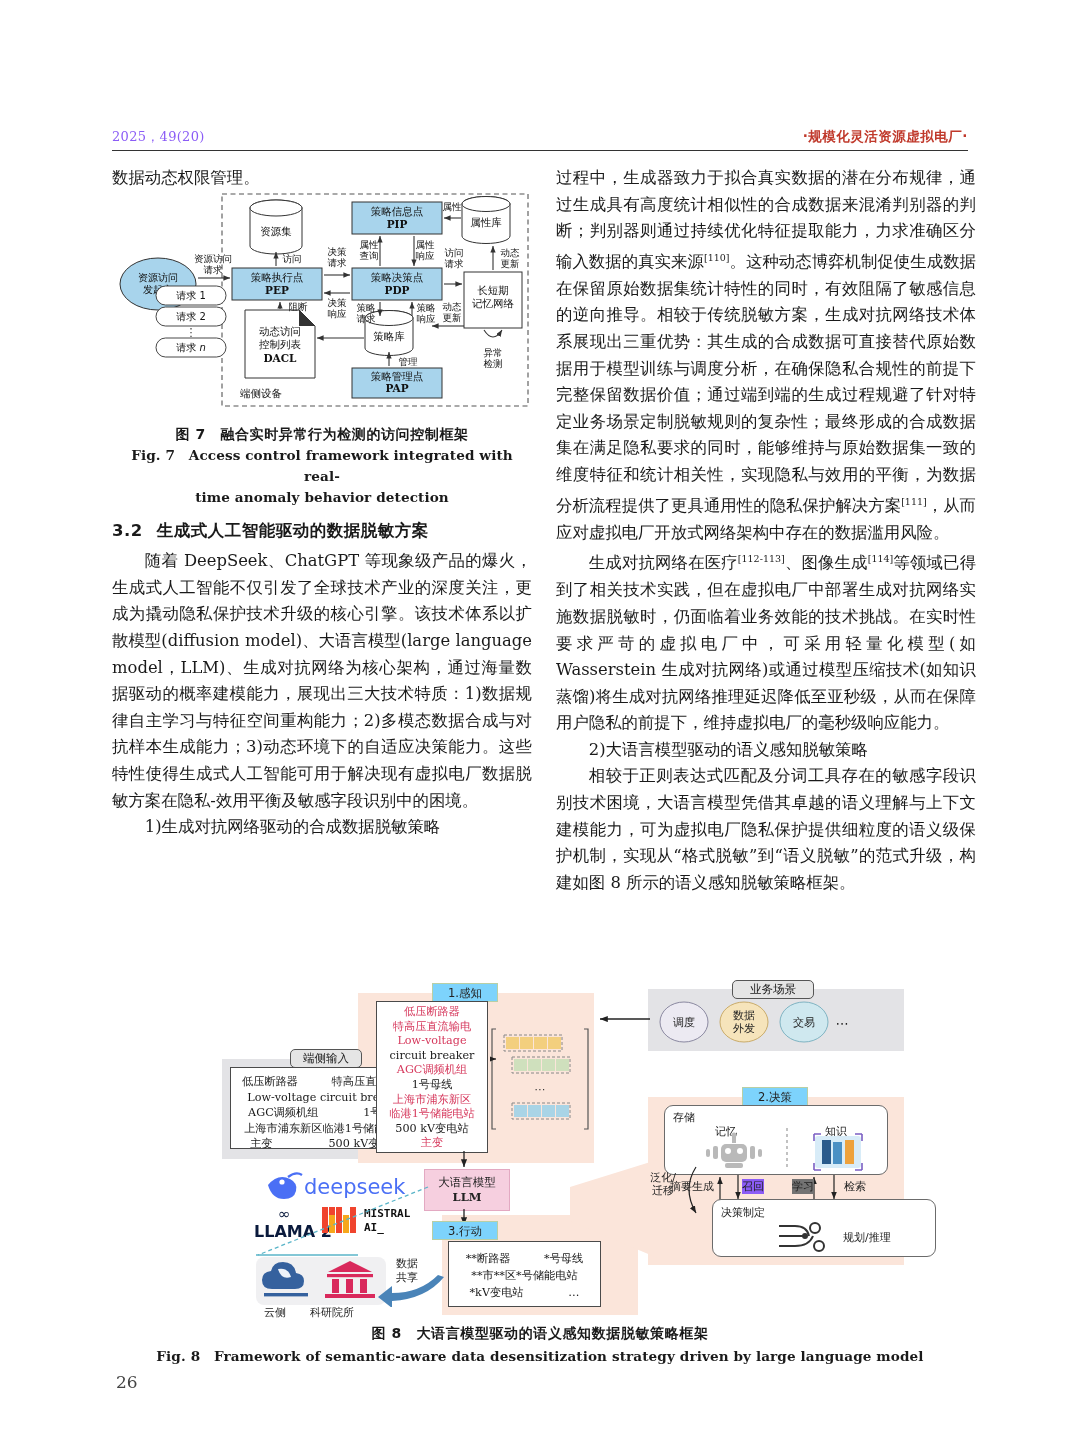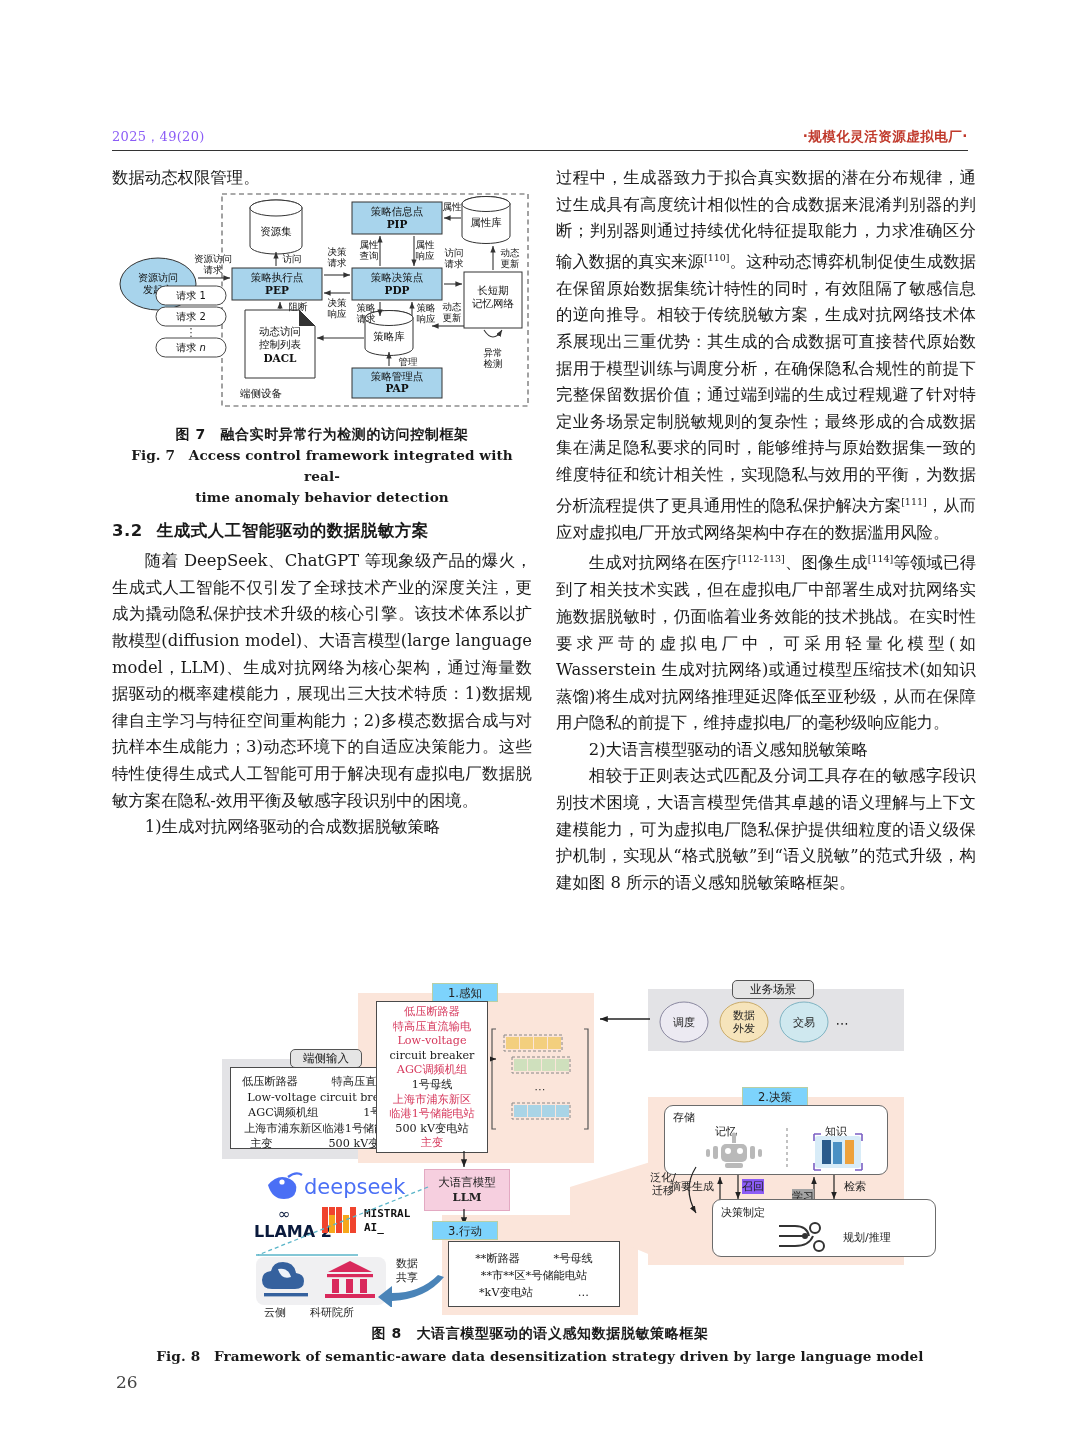--- a/index.html
+++ b/index.html
@@ -401,21 +401,21 @@
     <svg class="f8" style="left:484px;top:198px;" width="224" height="30">
       <g stroke="#222" stroke-width="1.2" fill="none">
         <path d="M56,28 L56,4" marker-end="url(#a8)"></path>
         <path d="M74,2 L74,26" marker-end="url(#a8)"></path>
         <path d="M150,28 L150,4" marker-end="url(#a8)"></path>
         <path d="M170,2 L170,26" marker-end="url(#a8)"></path>
       </g>
     </svg>
     <div class="f8 ftxt" style="left:490px;top:204px;background:#fbe5da;">摘要生成</div>
     <div class="f8 ftxt" style="left:562px;top:204px;background:#8b5cf6;">召回</div>
-    <div class="f8 ftxt" style="left:612px;top:214px;background:#a3a3a3;">学习</div>
+    <div class="f8 ftxt" style="left:612px;top:204px;background:#737373;">学习</div>
     <div class="f8 ftxt" style="left:664px;top:204px;background:#fbe5da;">检索</div>
 
     <div class="f8 rbox" style="left:484px;top:224px;width:224px;height:58px;margin-left:48px;">
       <div class="ftxt" style="position:absolute;left:8px;top:5px;">决策制定</div>
       <div class="ftxt" style="position:absolute;left:130px;top:30px;">规划/推理</div>
       <svg style="position:absolute;left:62px;top:18px;" width="60" height="36">
         <g stroke="#333" stroke-width="2" fill="none">
           <path d="M4,8 h16"></path>
             <path d="M4,18 h24"></path>
             <path d="M4,28 h16"></path>
@@ -443,21 +443,21 @@
 
     <svg class="f8" style="left:276px;top:176px;" width="16" height="22">
       <path d="M8,0 L8,16" stroke="#222" stroke-width="1.3" fill="none" marker-end="url(#a8)"></path>
     </svg>
 
     <svg class="f8" style="left:276px;top:234px;" width="16" height="22">
       <path d="M8,0 L8,16" stroke="#222" stroke-width="1.3" fill="none" marker-end="url(#a8)"></path>
     </svg>
 
     <div class="f8 stage-tag" style="left:252px;top:246px;width:66px;text-align:center;">3.行动</div>
-    <div class="f8 wbox" style="left:268px;top:266px;width:172px;height:66px;padding-top:8px;line-height:17px;">
+    <div class="f8 wbox" style="left:268px;top:266px;width:153px;height:66px;padding-top:8px;line-height:17px;">
       <div class="ser">**断路器　　　*号母线</div>
       <div class="ser">**市**区*号储能电站</div>
       <div class="ser">*kV变电站　　　　…</div>
     </div>
 
     <svg class="f8" style="left:80px;top:194px;" width="150" height="36">
       <g>
         <path d="M8,16 q10,-12 22,-6 q8,4 6,12 q-2,8 -12,8 q-12,0 -16,-14 z" fill="#4a6ff5"></path>
         <circle cx="22" cy="13" r="2.6" fill="#fff"></circle>
         <path d="M28,8 q8,-6 14,-2" stroke="#4a6ff5" stroke-width="2.4" fill="none"></path>

